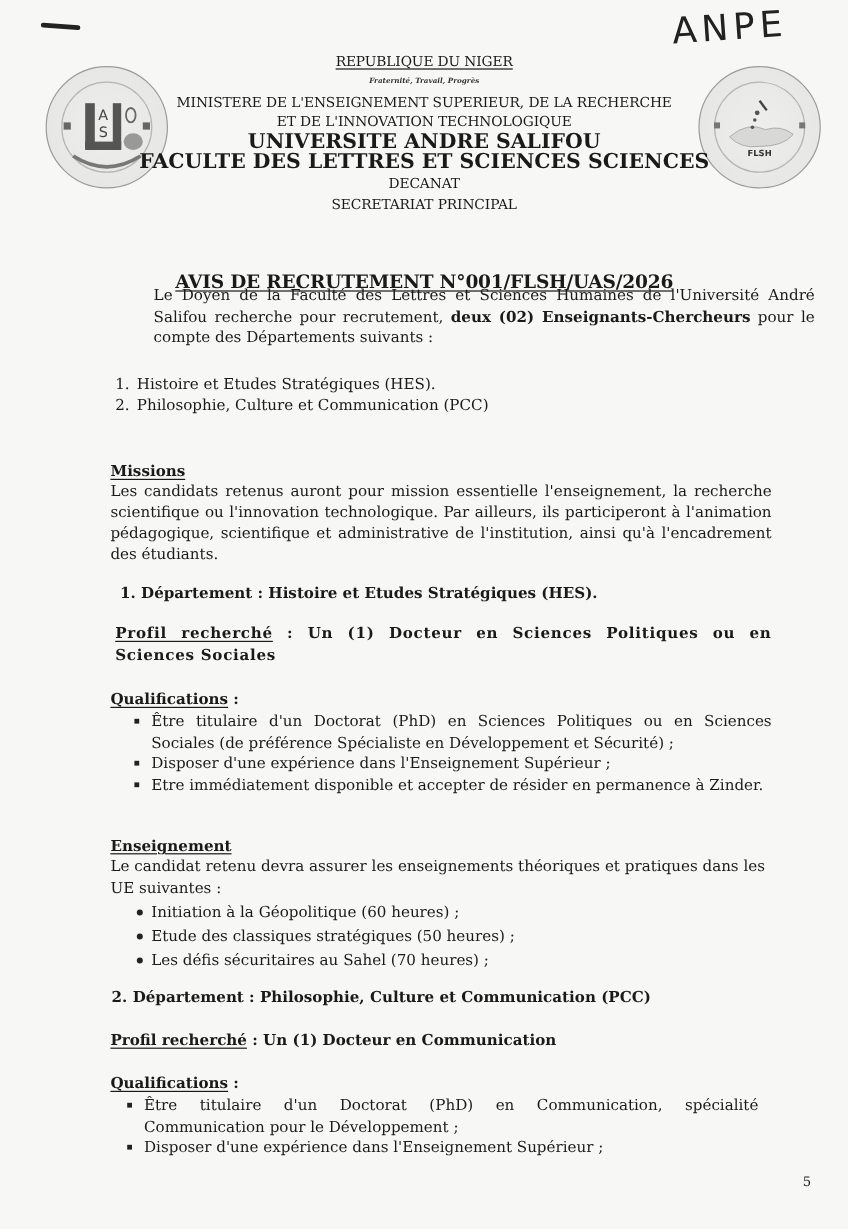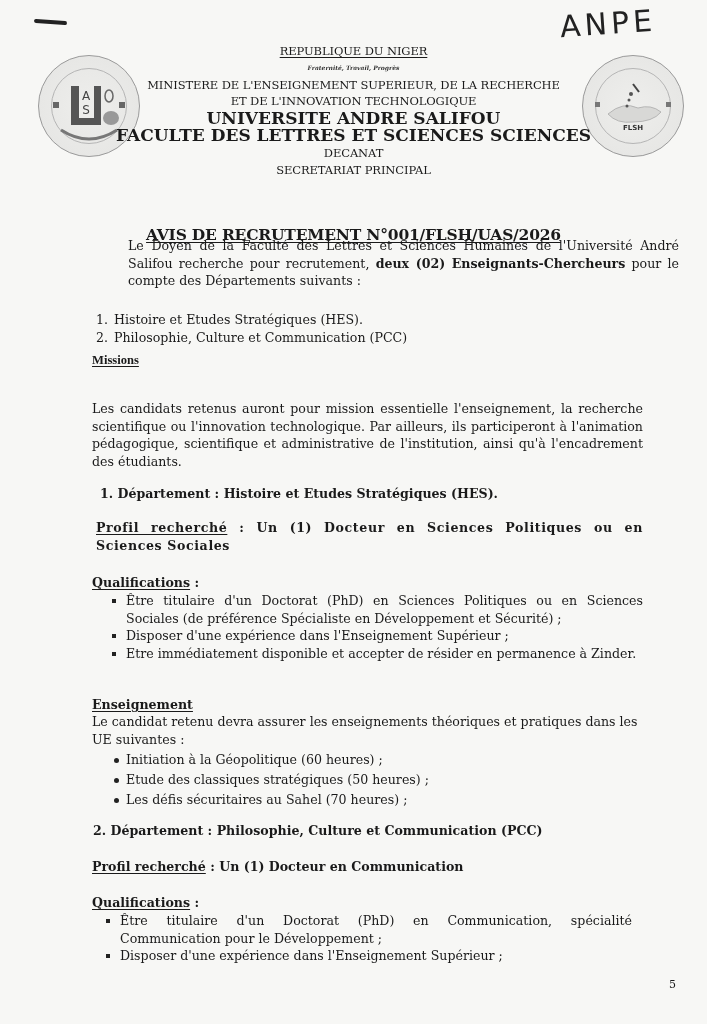--- a/index.html
+++ b/index.html
@@ -88,21 +88,21 @@
     <span>Le Doyen de la Faculté des Lettres et Sciences Humaines de l'Université André Salifou recherche pour recrutement, </span><span class="b">deux (02) Enseignants-Chercheurs</span><span> pour le compte des Départements suivants :</span>
   </div>
 
   <div class="abs body" style="top:311px; text-align:left;">
     <ol class="deps">
       <li><span class="num">1.</span><span>Histoire et Etudes Stratégiques (HES).</span></li>
       <li><span class="num">2.</span><span>Philosophie, Culture et Communication (PCC)</span></li>
     </ol>
   </div>
 
-  <div class="abs body sec u" style="top:352px;font-family:Liberation Serif, serif;">Missions</div>
+  <div class="abs body sec u" style="top:384px;">Missions</div>
   <div class="abs body" style="top:400px;">Les candidats retenus auront pour mission essentielle l'enseignement, la recherche scientifique ou l'innovation technologique. Par ailleurs, ils participeront à l'animation pédagogique, scientifique et administrative de l'institution, ainsi qu'à l'encadrement des étudiants.</div>
 
   <div class="abs body sec" style="top:485px; left:100px;">1.  Département : Histoire et Etudes Stratégiques (HES).</div>
 
   <div class="abs body b" style="top:519px; left:96px; width:547px; letter-spacing:0.6px;">
     <span class="u">Profil recherché</span><span> : Un (1) Docteur en Sciences Politiques ou en Sciences Sociales</span>
   </div>
 
   <div class="abs body b" style="top:574px;">
     <span class="u">Qualifications</span><span> :</span>

